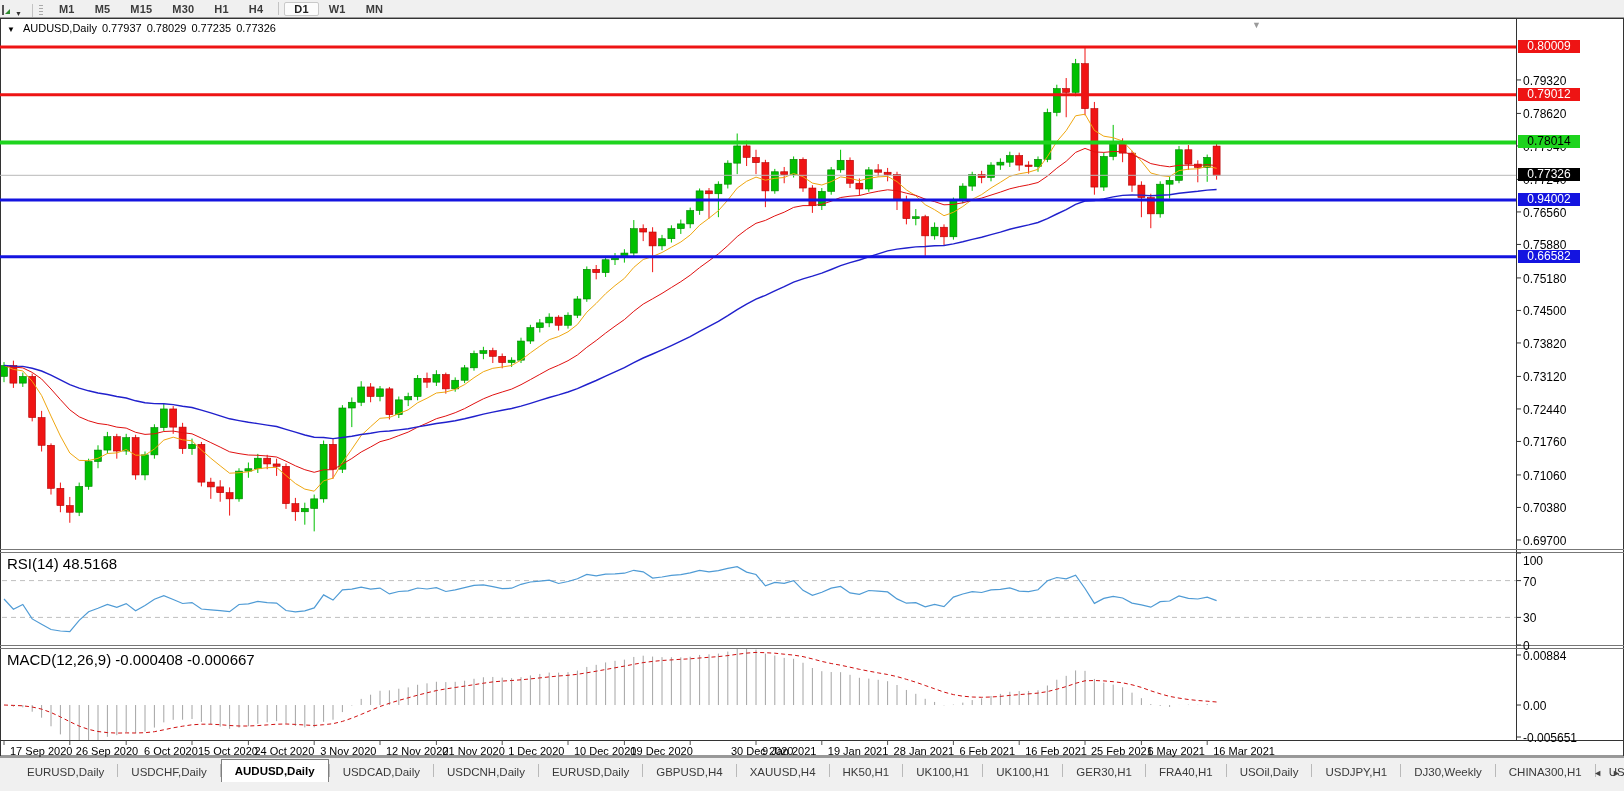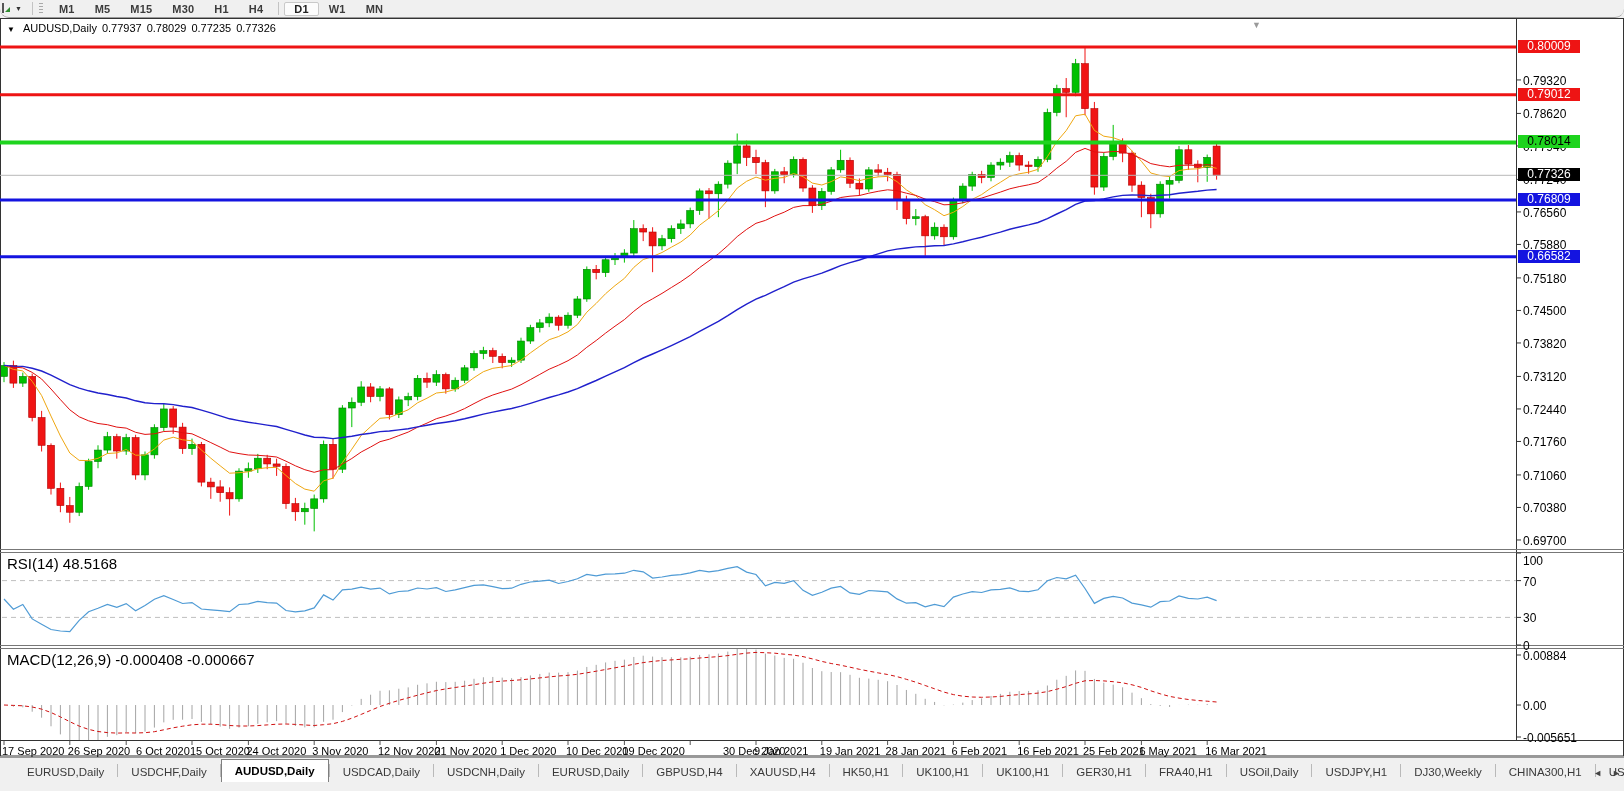--- a/index.html
+++ b/index.html
@@ -1,41 +1,41 @@
 <!DOCTYPE html>
 <html><head>
 <meta charset="utf-8">
 <style>
   html,body{margin:0;padding:0;}
   body{width:1624px;height:791px;position:relative;overflow:hidden;
        background:#f0f0f0;font-family:"Liberation Sans",sans-serif;-webkit-font-smoothing:antialiased;}
   
   .toolbar{position:absolute;left:0;top:0;width:1624px;height:17px;background:#f0f0f0;
-           border-bottom:1px solid #9a9a9a;display:flex;align-items:center;font-size:11px;color:#222;border-radius:9px;}
+           border-bottom:1px solid #9a9a9a;display:flex;align-items:flex-end;font-size:11px;color:#222;}
   .tool-icon{width:14px;height:13px;margin-left:-3px;display:flex;align-items:center;}
   .dd-caret{font-size:7px;color:#333;padding:0 6px 0 4px;}
   .vsep{width:1px;height:13px;background:#c3c3c3;margin:0 4px;}
   .grip{width:4px;height:12px;margin:0 6px 0 2px;
         background:repeating-linear-gradient(180deg,#a9a9a9 0 1px,transparent 1px 3px);}
   .tfwrap{display:flex;align-items:center;height:17px;}
   .tfbtn{padding:1px 10px;font-weight:700;color:#3c3c3c;letter-spacing:.2px;}
   .tfbtn.active{background:#fcfcfc;border:1px solid #c9c9c9;border-radius:2px;padding:0 9px;color:#222;}
   .tfsep{width:1px;height:13px;background:#c3c3c3;margin:0 5px;}
   
   .chart-window{position:absolute;left:0;top:18px;width:1624px;height:739px;background:#fff;}
   .chart-window svg{position:absolute;left:0;top:0;}
   .chart-title{position:absolute;left:7px;top:4px;font-size:11px;color:#000;white-space:nowrap;z-index:5;}
   .chart-title .caret{font-size:8px;margin-right:6px;}
   .chart-title span.num{margin-left:5px;}
   .chart-title .sym{margin-left:2px;}
   .pane-label{position:absolute;left:7px;font-size:15px;color:#000;white-space:nowrap;z-index:5;}
   .axis-tick-label{position:absolute;left:1523px;font-size:12px;color:#000;white-space:nowrap;z-index:3;}
   .price-badge{position:absolute;left:1518px;width:62px;height:13px;line-height:13px;font-size:12px;
                text-align:center;z-index:4;}
-  .date-label{position:absolute;top:727px;font-size:11px;color:#000;white-space:nowrap;z-index:3;}
+  .date-label{position:absolute;top:727px;font-size:11px;color:#000;white-space:nowrap;z-index:3;padding-left:8px;}
   .scroll-marker{position:absolute;left:1252px;top:2px;font-size:9px;color:#9a9a9a;z-index:5;}
   
   .tabbar{position:absolute;left:0;top:757px;width:1624px;height:25px;background:#f0f0f0;
           border-top:1px solid #9a9a9a;display:flex;align-items:flex-end;padding-left:14px;box-sizing:border-box;}
   .tab{height:20px;line-height:20px;padding:0 13px;font-size:11.5px;color:#3a3a3a;white-space:nowrap;}
   .tab.active{background:#fff;border:1px solid #7f7f7f;border-bottom:none;height:22px;line-height:22px;
               font-weight:700;color:#000;}
   .tab.clip{max-width:26px;overflow:hidden;padding-right:0;}
   .tabsep{width:1px;height:13px;background:#b9b9b9;align-self:center;}
   .tab-arrows{position:absolute;right:3px;bottom:4px;display:flex;gap:10px;font-size:9px;color:#444;}
@@ -561,21 +561,21 @@
       <div class="axis-tick-label" style="top: 556.6px;">70</div>
       <div class="axis-tick-label" style="top: 593.4px;">30</div>
       <div class="axis-tick-label" style="top: 621px;">0</div>
       <div class="axis-tick-label" style="top: 631px;">0.00884</div>
       <div class="axis-tick-label" style="top: 681.026px;">0.00</div>
       <div class="axis-tick-label" style="top: 713.005px;">-0.005651</div>
       <div class="price-badge" style="top: 22px; background: rgb(238, 20, 20); color: rgb(255, 255, 255);">0.80009</div>
       <div class="price-badge" style="top: 69.6765px; background: rgb(238, 20, 20); color: rgb(255, 255, 255);">0.79012</div>
       <div class="price-badge" style="top: 117.401px; background: rgb(30, 212, 30); color: rgb(0, 0, 0);">0.78014</div>
       <div class="price-badge" style="top: 150.301px; background: rgb(0, 0, 0); color: rgb(255, 255, 255);">0.77326</div>
-      <div class="price-badge" style="top: 175.024px; background: rgb(20, 20, 224); color: rgb(255, 255, 255);">0.76809</div>
+      <div class="price-badge" style="top: 175.024px; background: rgb(20, 20, 224); color: rgb(255, 255, 255);">0.94002</div>
       <div class="price-badge" style="top: 231.691px; background: rgb(20, 20, 224); color: rgb(255, 255, 255);">0.66582</div>
       <div class="date-label" style="left: 2px;">17 Sep 2020</div>
       <div class="date-label" style="left: 67.8px;">26 Sep 2020</div>
       <div class="date-label" style="left: 136px; text-align: center;">6 Oct 2020</div>
       <div class="date-label" style="left: 190px;">15 Oct 2020</div>
       <div class="date-label" style="left: 246.4px;">24 Oct 2020</div>
       <div class="date-label" style="left: 312.2px;">3 Nov 2020</div>
       <div class="date-label" style="left: 378px;">12 Nov 2020</div>
       <div class="date-label" style="left: 434.4px;">21 Nov 2020</div>
       <div class="date-label" style="left: 500.2px;">1 Dec 2020</div>

